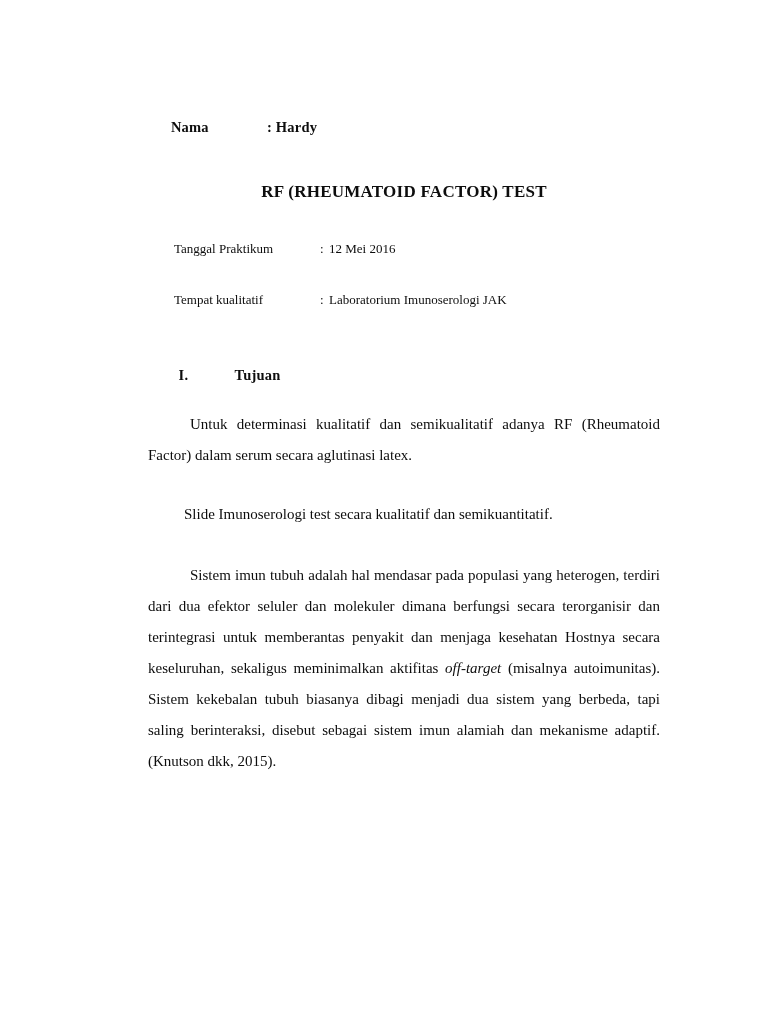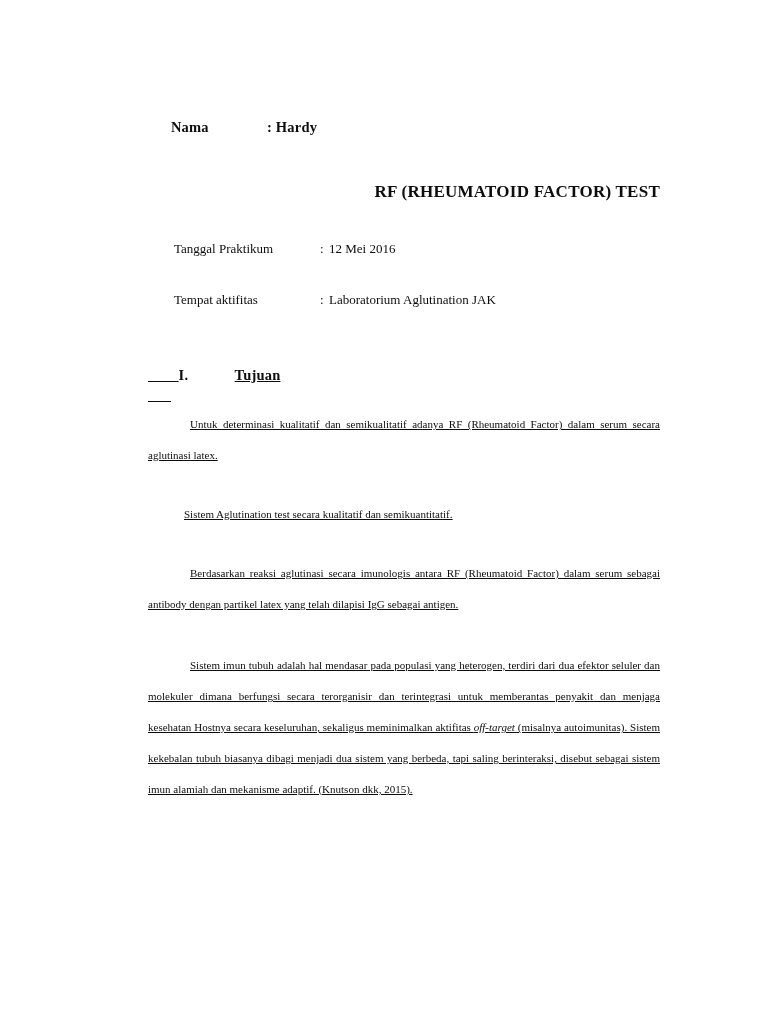--- a/index.html
+++ b/index.html
@@ -38,21 +38,21 @@
     white-space: pre;
   }
   .ident-label {
     display: inline-block;
     width: 96px;
   }
 
   
   .doc-title {
     margin-top: 27px;
-    text-align: right;
+    text-align: center;
     font-size: 17px;
     font-weight: bold;
     letter-spacing: 0.25px;
     line-height: 22px;
   }
 
   
   .meta-block {
     margin-top: 20px;
   }
@@ -66,39 +66,38 @@
     width: 146px;
   }
   .meta-sep {
     display: inline-block;
     width: 9px;
   }
 
   
   .section {
     margin-top: 20px;
-    text-decoration: underline;
   }
   .section-head {
     font-weight: bold;
     font-size: 14.5px;
     line-height: 20px;
     white-space: pre;
     letter-spacing: 0.2px;
   }
   .section-num {
     display: inline-block;
     width: 56px;
   }
   .sec-indent .section-head {
     padding-left: 17px;
   }
 
   .body-para {
-    font-size: 11px;
+    font-size: 15px;
     line-height: 31px;
     text-align: justify;
     text-justify: inter-word;
     text-indent: 42px;
     margin: 0;
     hyphens: none;
   }
   
   .body-para.single {
     text-align: left;
@@ -130,37 +129,36 @@
       <span class="ident-label">Nama</span><span>:</span> <span>Hardy</span>
     </div>
 
     <div class="doc-title">RF (RHEUMATOID FACTOR) TEST</div>
 
     <div class="meta-block">
       <div class="meta-row">
         <span class="meta-label">Tanggal Praktikum</span><span class="meta-sep">:</span><span>12 Mei 2016</span>
       </div>
       <div class="meta-row">
-        <span class="meta-label">Tempat aktifitas</span><span class="meta-sep">:</span><span>Laboratorium Aglutination JAK</span>
+        <span class="meta-label">Tempat kualitatif</span><span class="meta-sep">:</span><span>Laboratorium Imunoserologi JAK</span>
       </div>
     </div>
 
     <div class="section sec-1">
       <div class="section-head">
         <span class="section-num">I.</span><span>Tujuan</span>
       </div>
       <p class="body-para">Untuk determinasi kualitatif dan semikualitatif adanya RF (Rheumatoid Factor) dalam serum secara aglutinasi latex.</p>
     </div>
 
     <div class="section sec-2 sec-indent">
-      <p class="body-para single ind2">Sistem Aglutination test secara kualitatif dan semikuantitatif.</p>
+      <p class="body-para single ind2">Slide Imunoserologi test secara kualitatif dan semikuantitatif.</p>
     </div>
 
     <div class="section sec-3 sec-indent">
-      <p class="body-para">Berdasarkan reaksi aglutinasi secara imunologis antara RF (Rheumatoid Factor) dalam serum sebagai antibody dengan partikel latex yang telah dilapisi IgG sebagai antigen.</p>
     </div>
 
     <div class="section sec-4 sec-indent">
       <p class="body-para">
         <span>Sistem imun tubuh adalah hal mendasar pada populasi yang heterogen, terdiri dari dua efektor seluler dan molekuler dimana berfungsi secara terorganisir dan terintegrasi untuk memberantas penyakit dan menjaga kesehatan Hostnya secara keseluruhan, sekaligus meminimalkan aktifitas </span><em class="ital">off-target</em><span> (misalnya autoimunitas). Sistem kekebalan tubuh biasanya dibagi menjadi dua sistem yang berbeda, tapi saling berinteraksi, disebut sebagai sistem imun alamiah dan mekanisme adaptif. (Knutson dkk, 2015).</span>
       </p>
 
     </div>
 
   </div>

